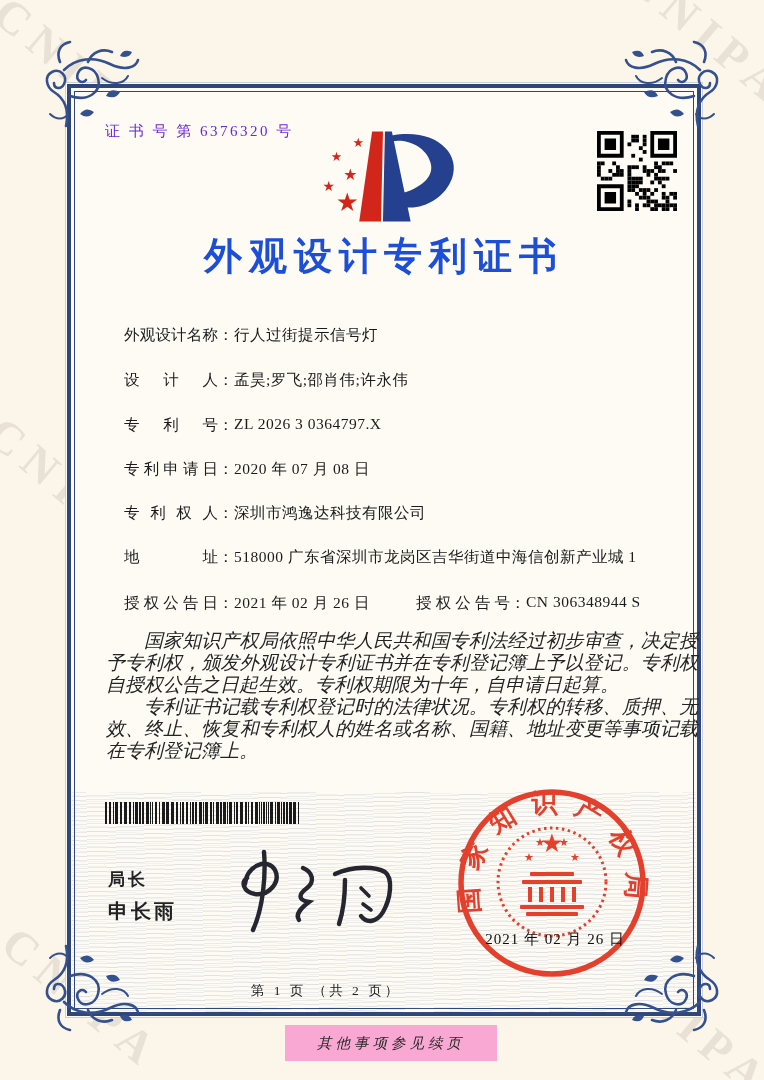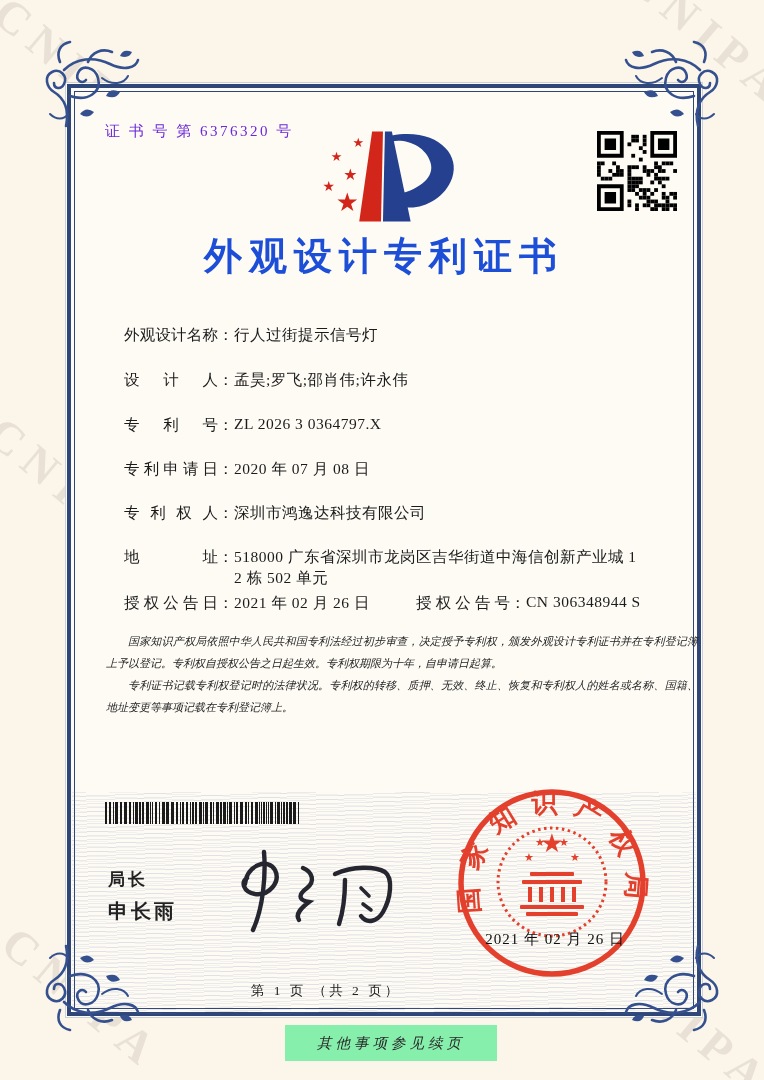--- a/index.html
+++ b/index.html
@@ -71,21 +71,21 @@
   .flabel{
     display:inline-block;width:94px;vertical-align:top;
     text-align-last:justify;-moz-text-align-last:justify;text-justify:inter-character;margin-left:16px;
   }
   .fcolon{display:inline-block;vertical-align:top;width:16px;}
   .fvalue{display:inline-block;vertical-align:top;letter-spacing:0.5px;max-width:470px;}
   .pair2{position:absolute;left:292px;top:0;}
   
   .bodytext{
     position:absolute;left:106px;top:630px;width:592px;
-    font-size:11px;line-height:22px;font-style:italic;
+    font-size:19px;line-height:22px;font-style:italic;
     text-align:justify;color:#242424;
   }
   .bodytext p{margin:0;text-indent:2em;}
   
   .barcode{position:absolute;left:105px;top:802px;width:200px;height:22px;}
   .sig-title{
     position:absolute;left:108px;top:868px;
     font-family:"Liberation Sans", sans-serif;
     font-size:17px;letter-spacing:3px;color:#222;font-weight:600;
   }
@@ -99,21 +99,21 @@
   .seal-date{
     position:absolute;left:460px;top:930px;width:190px;
     text-align:center;font-size:15px;letter-spacing:1px;color:#101010;
   }
   .page-foot{
     position:absolute;left:65px;top:982px;width:522px;
     text-align:center;font-size:13.5px;letter-spacing:3px;color:#222;
   }
   .cont-note{
     position:absolute;left:285px;top:1025px;width:212px;height:36px;
-    background:#86efac;text-align:center;line-height:36px;
+    background:#f9a8d4;text-align:center;line-height:36px;
     font-size:14.5px;font-style:italic;letter-spacing:4px;color:#2a2a2a;
   }
 </style>
 </head>
 <body>
 
 <span class="wm wm1">CNIPA</span>
 <span class="wm wm2">CNIPA</span>
 <span class="wm wm3">CNIPA</span>
 <span class="wm wm4">CNIPA</span>
@@ -288,21 +288,21 @@
 <div class="frow" style="top:415px">
   <span class="flabel">专利号</span><span class="fcolon">：</span><span class="fvalue">ZL 2026 3 0364797.X</span>
 </div>
 <div class="frow" style="top:459px">
   <span class="flabel">专利申请日</span><span class="fcolon">：</span><span class="fvalue">2020 年 07 月 08 日</span>
 </div>
 <div class="frow" style="top:503px">
   <span class="flabel">专利权人</span><span class="fcolon">：</span><span class="fvalue">深圳市鸿逸达科技有限公司</span>
 </div>
 <div class="frow" style="top:547px">
-  <span class="flabel">地址</span><span class="fcolon">：</span><span class="fvalue"><span style="display:block">518000 广东省深圳市龙岗区吉华街道中海信创新产业城 1</span><span style="display:block">2 栋 502 单元</span></span>
+  <span class="flabel">地址</span><span class="fcolon">：</span><span class="fvalue"><span style="display:block">518000 广东省深圳市龙岗区吉华街道中海信创新产业城 1</span></span>
 </div>
 <div class="frow" style="top:593px">
   <span class="flabel">授权公告日</span><span class="fcolon">：</span><span class="fvalue">2021 年 02 月 26 日</span>
   <span class="pair2">
     <span class="flabel">授权公告号</span><span class="fcolon">：</span><span class="fvalue">CN 306348944 S</span>
   </span>
 </div>
 
 <div class="bodytext">
   <p>国家知识产权局依照中华人民共和国专利法经过初步审查，决定授予专利权，颁发外观设计专利证书并在专利登记簿上予以登记。专利权自授权公告之日起生效。专利权期限为十年，自申请日起算。</p>

